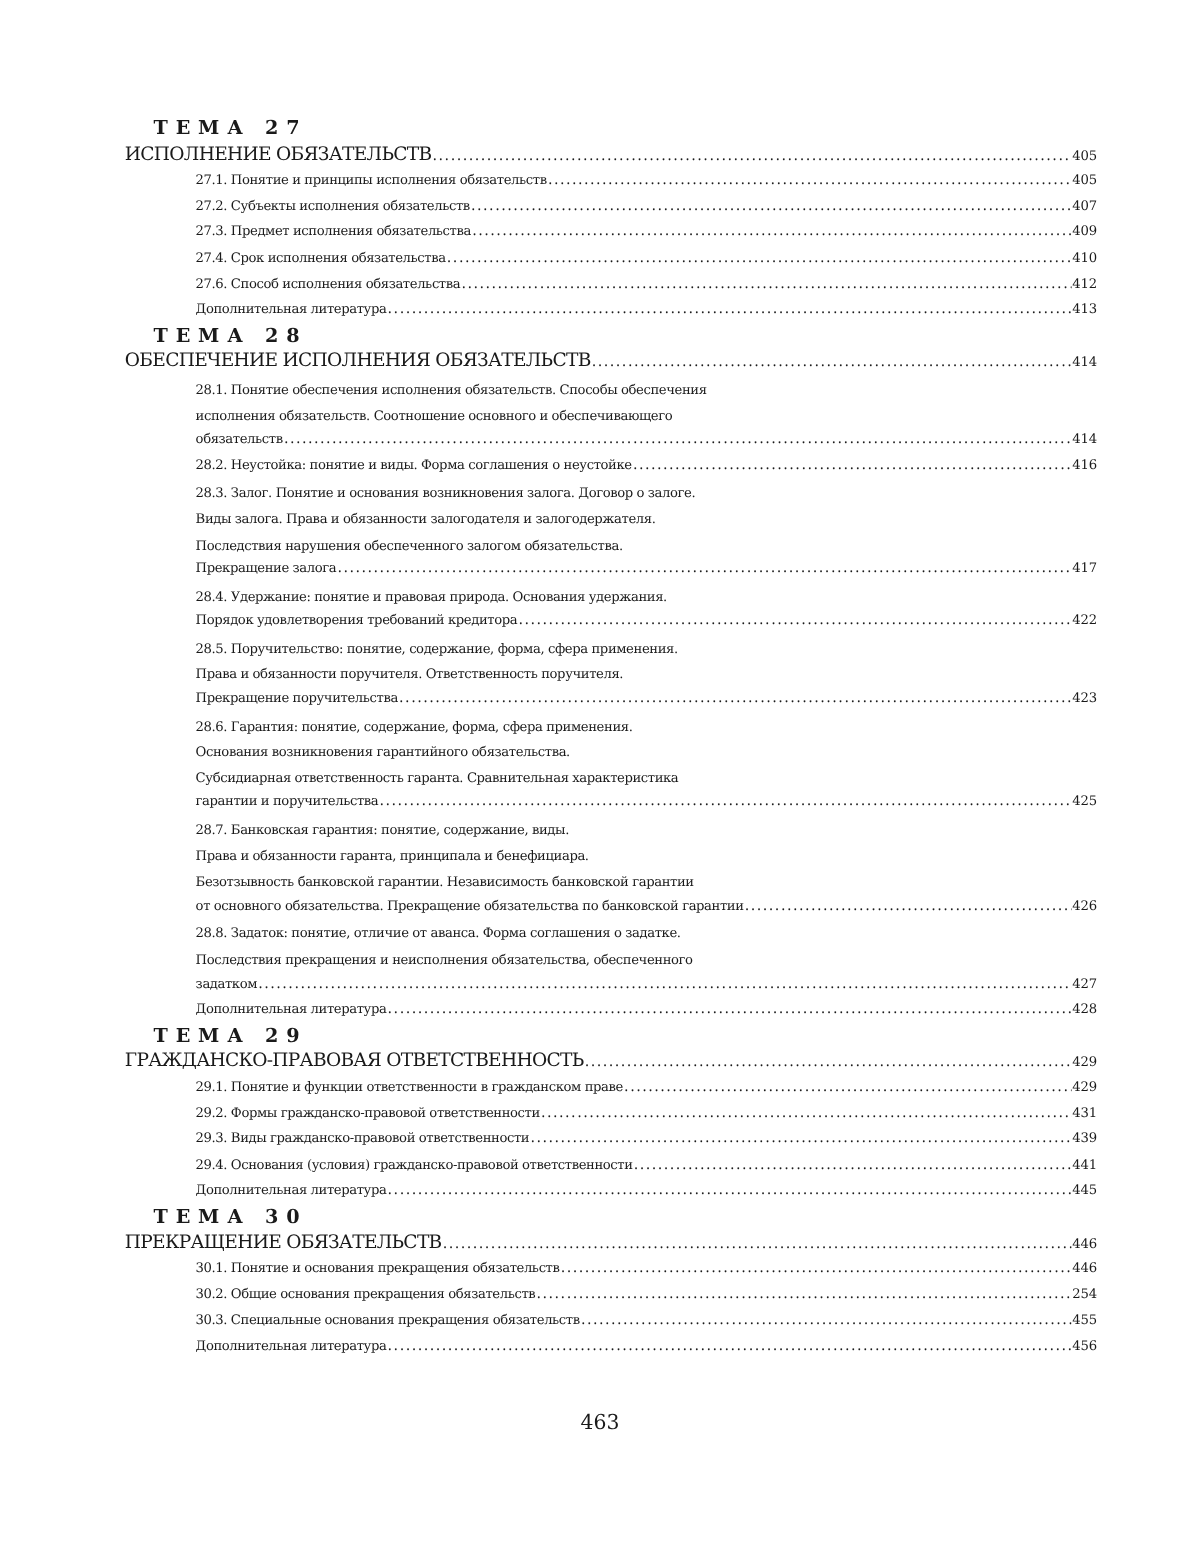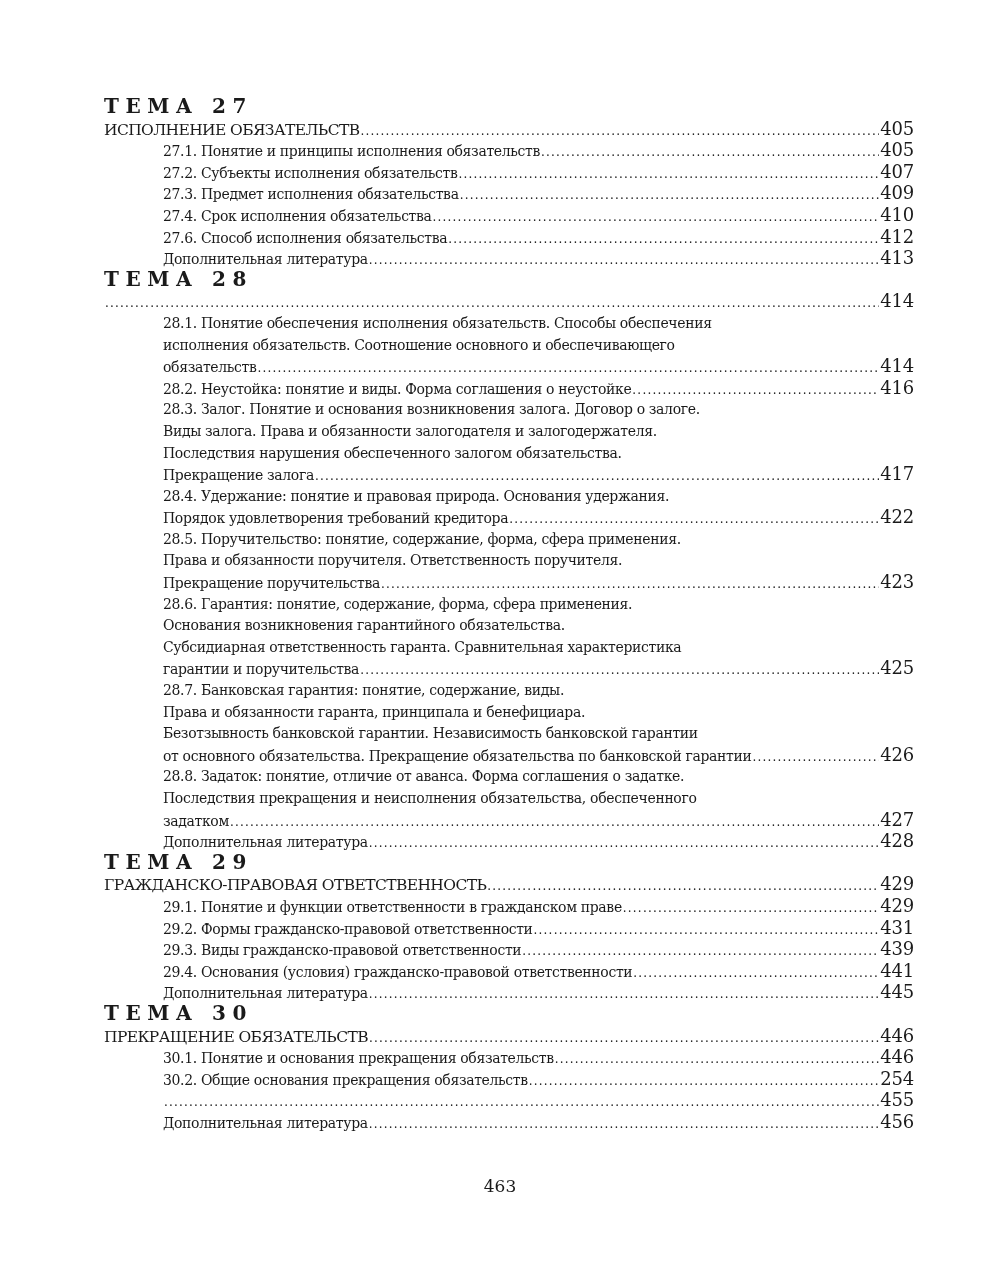--- a/index.html
+++ b/index.html
@@ -1,26 +1,26 @@
 <!DOCTYPE html>
 <html><head>
   <meta charset="utf-8">
   <style>
     html, body { margin: 0; padding: 0; background: #ffffff; }
     body { width: 1000px; height: 1285px; position: relative; overflow: hidden;
       font-family: "DejaVu Serif", "Liberation Serif", serif; color: #1a1a1a; }
     .toc { position: absolute; left: 104px; top: 96px; width: 810px; font-size: 16px; }
     .line { display: flex; align-items: baseline; height: 21.6px; line-height: 21.6px; white-space: nowrap; }
-    .topic-label { font-weight: bold; letter-spacing: 6.5px; font-size: 20px; height: 21.6px; line-height: 21.6px; }
+    .topic-label { font-weight: bold; letter-spacing: 6.5px; font-size: 16px; height: 21.6px; line-height: 21.6px; margin-left: 24px; }
     .chapter .text { font-weight: normal; letter-spacing: -0.6px; font-size: 15.5px; }
     .indent { padding-left: 59px; }
-    .text { flex: 0 0 auto; letter-spacing: -0.35px; font-size: 14px; }
+    .text { flex: 0 0 auto; letter-spacing: -0.35px; font-size: 11px; }
     .dots { flex: 1 1 auto; overflow: hidden; margin: 0 1px; font-size: 12px; letter-spacing: 1.2px; }
     .dots::before { content: "........................................................................................................................................................................................................................................................"; }
-    .page { flex: 0 0 auto; font-size: 18px; letter-spacing: -0.2px; }
+    .page { flex: 0 0 auto; font-size: 11px; letter-spacing: -0.2px; }
     .plain { display: block; }
     .folio { position: absolute; top: 1176px; left: 0; width: 1000px; text-align: center; font-size: 17px; }
   </style>
 </head>
 <body>
 
 <div class="toc" id="toc">
     <div class="section">
       <div class="topic-label">ТЕМА 27</div>
       <div class="line chapter">
@@ -67,20 +67,21 @@
         <div class="line indent">
           <span class="text">Дополнительная литература</span>
           <span class="dots"></span>
           <span class="page">413</span>
         </div>
       </div>
     </div>
     <div class="section">
       <div class="topic-label">ТЕМА 28</div>
       <div class="line chapter">
+        <span class="text">ОБЕСПЕЧЕНИЕ ИСПОЛНЕНИЯ ОБЯЗАТЕЛЬСТВ</span>
         <span class="dots"></span>
         <span class="page">414</span>
       </div>
       <div class="entry">
         <div class="line indent plain"><span class="text">28.1. Понятие обеспечения исполнения обязательств. Способы обеспечения</span></div>
         <div class="line indent plain"><span class="text">исполнения обязательств. Соотношение основного и обеспечивающего</span></div>
         <div class="line indent">
           <span class="text">обязательств</span>
           <span class="dots"></span>
           <span class="page">414</span>
@@ -216,20 +217,21 @@
       </div>
       <div class="entry">
         <div class="line indent">
           <span class="text">30.2. Общие основания прекращения обязательств</span>
           <span class="dots"></span>
           <span class="page">254</span>
         </div>
       </div>
       <div class="entry">
         <div class="line indent">
+          <span class="text">30.3. Специальные основания прекращения обязательств</span>
           <span class="dots"></span>
           <span class="page">455</span>
         </div>
       </div>
       <div class="entry">
         <div class="line indent">
           <span class="text">Дополнительная литература</span>
           <span class="dots"></span>
           <span class="page">456</span>
         </div>

